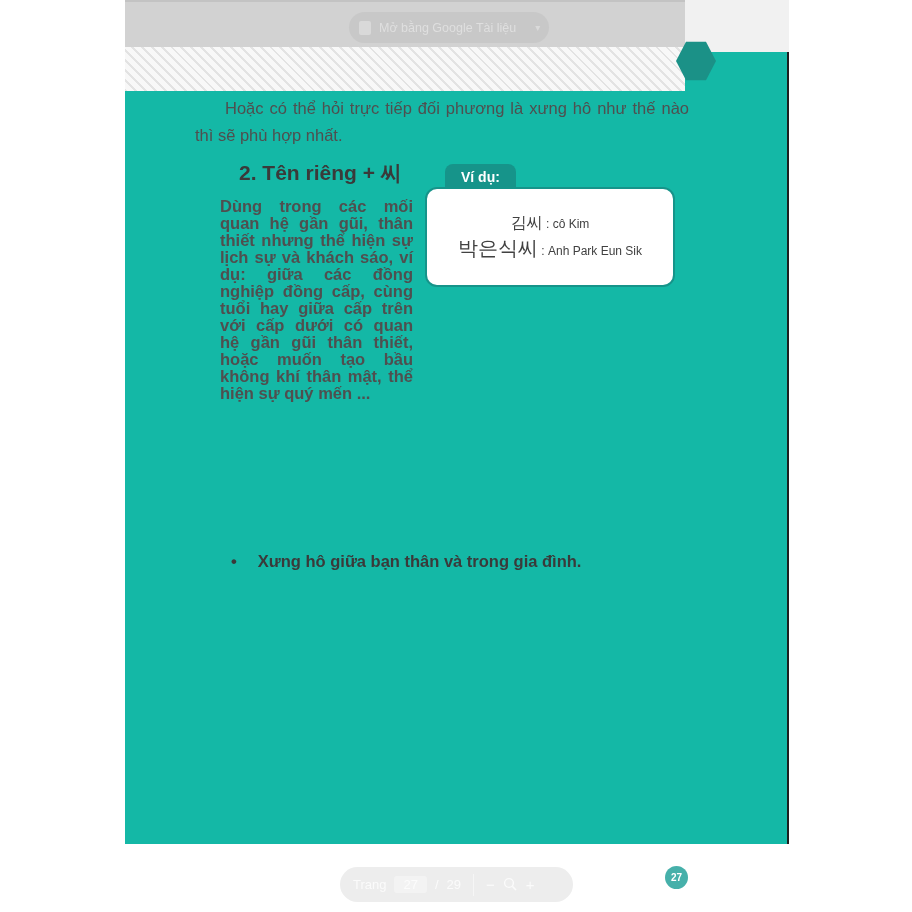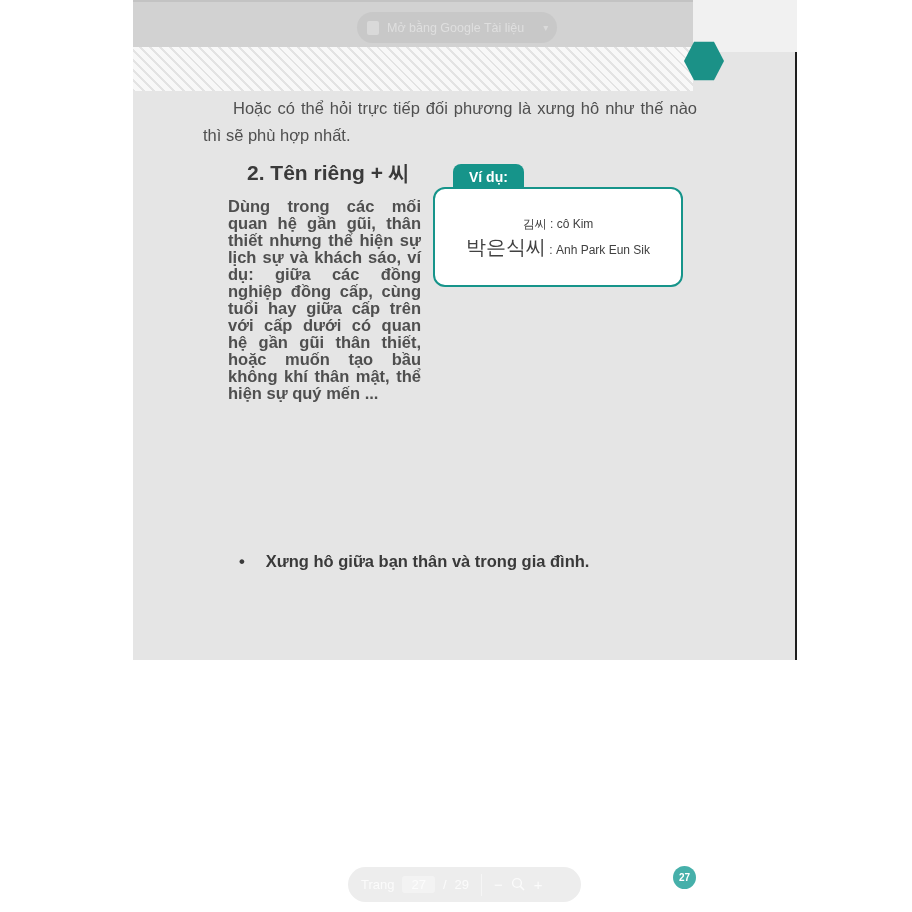--- a/index.html
+++ b/index.html
@@ -1,22 +1,22 @@
 <!DOCTYPE html>
 <html><head>
 <meta charset="utf-8">
 <style>
   * { margin: 0; padding: 0; box-sizing: border-box; }
   html, body { width: 912px; height: 912px; background: #ffffff; overflow: hidden;
     font-family: "Liberation Sans", "DejaVu Sans", sans-serif; }
   .stage { position: relative; width: 912px; height: 912px; background: #ffffff; }
 
   
-  .page { position: absolute; left: 133px; top: 0; width: 664px; height: 660px;
-    background: #e5e5e5; border-right: 2px solid #1e1e1e; }
+  .page { position: absolute; left: 125px; top: 0; width: 664px; height: 844px;
+    background: #14b8a6; border-right: 2px solid #1e1e1e; }
 
   
   .topbar { position: absolute; left: 0; top: 0; width: 560px; height: 47px;
     background: #d2d2d2; border-top: 2px solid #c3c3c3; }
   .open-btn { position: absolute; left: 224px; top: 10px; width: 200px; height: 31px;
     background: #c8c8c8; border-radius: 16px; display: flex; align-items: center;
     padding: 0 10px; gap: 8px; cursor: pointer; }
   .doc-icon { width: 12px; height: 14px; background: #d9d9d9; border-radius: 2px; flex: 0 0 auto; }
   .open-label { color: #dfdfdf; font-size: 12.5px; white-space: nowrap; flex: 1; }
   .btn-divider { width: 1px; height: 19px; background: #d5d5d5; }
@@ -47,21 +47,21 @@
   
   .ex-tab { position: absolute; left: 320px; top: 164px; min-width: 64px; height: 25px;
     background: #16948a; color: #ffffff; font-weight: bold; font-size: 14px;
     border-radius: 8px 8px 0 0; display: flex; align-items: center; justify-content: center;
     padding: 0 16px; z-index: 2; }
   .ex-box { position: absolute; left: 300px; top: 187px; width: 250px; height: 100px;
     background: #ffffff; border: 2.5px solid #16948a; border-radius: 12px;
     display: flex; flex-direction: column; align-items: center; justify-content: center;
     gap: 1px; z-index: 1; }
   .ex-line { color: #414141; white-space: nowrap; }
-  .ex-ko-1 { font-size: 12px; }
+  .ex-ko-1 { font-size: 16px; }
   .ex-ko-2 { font-size: 20px; margin-top: 32px; }
   .ex-vi { font-size: 12px; }
 
   
   .bullet-row { position: absolute; left: 106px; top: 552px; display: flex; gap: 21px;
     color: #3a3a3a; font-size: 16.5px; font-weight: bold; align-items: baseline; }
 
   .p3 { left: 70px; top: 588px; width: 494px; }
   .p4 { left: 70px; top: 676px; width: 494px; }
 

